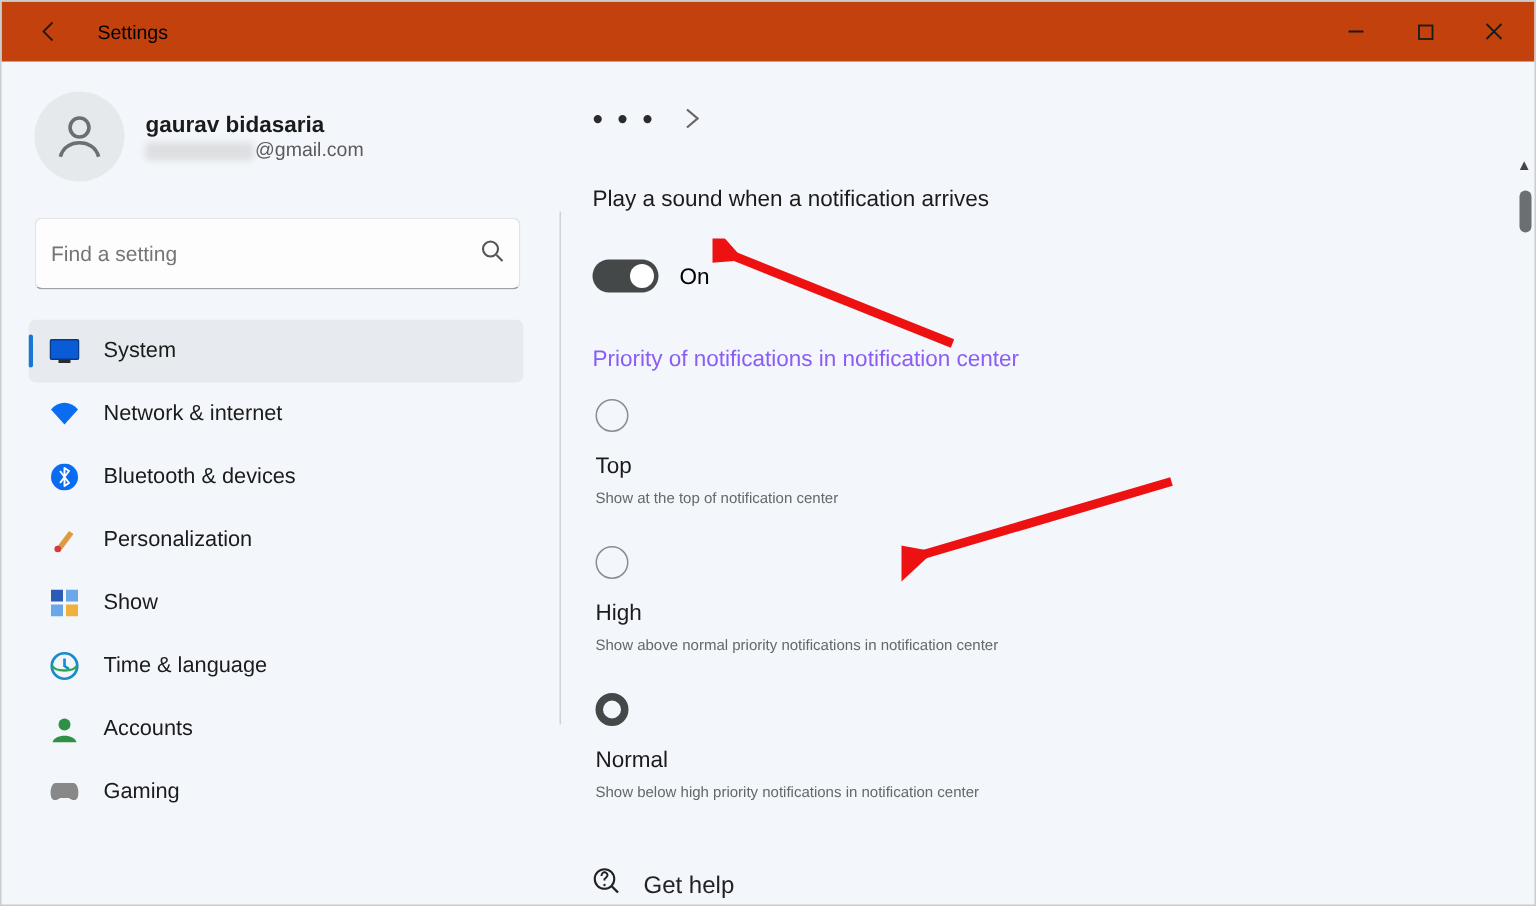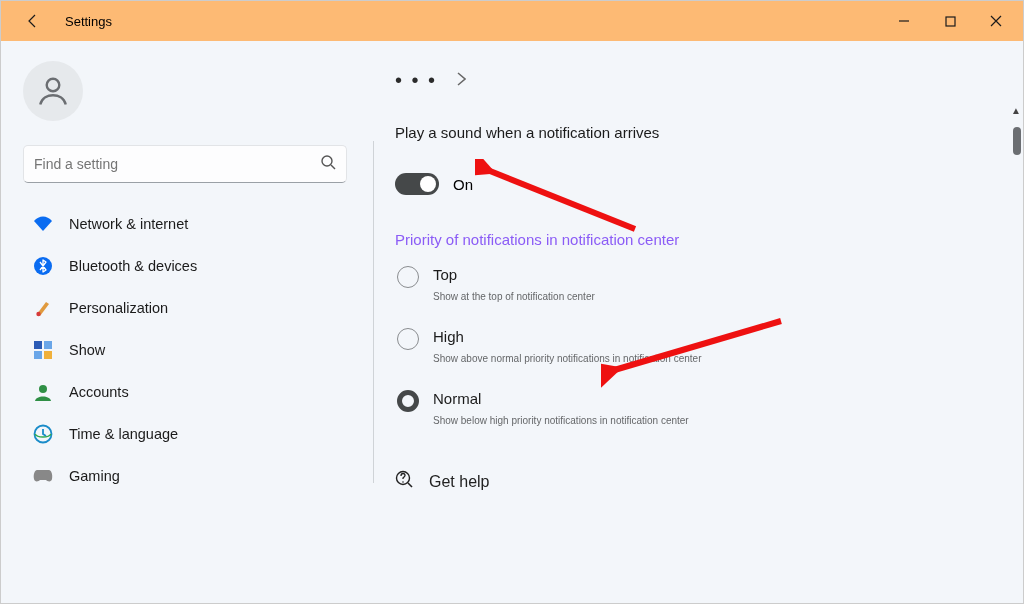--- a/index.html
+++ b/index.html
@@ -10,21 +10,21 @@
     height: 604px;
     overflow: hidden;
     position: relative;
     border: 1px solid #ccc;
   }
   .titlebar {
     height: 40px;
     display: flex;
     align-items: center;
     padding: 0 4px 0 18px;
-    background: #fdba74;
+    background: #c2410c;
   }
   .titlebar .back {
     width: 28px; height: 28px;
     display: flex; align-items: center; justify-content: center;
     cursor: pointer;
     border-radius: 4px;
   }
   .titlebar .title {
     margin-left: 18px;
     font-size: 13px;
@@ -65,21 +65,21 @@
     width: 72px; height: 12px;
     background: #dcdee0;
     filter: blur(2px);
     border-radius: 3px;
     vertical-align: middle;
     margin-right:1px;
   }
   .searchbox {
     display: flex;
     align-items: center;
-    height: 38px;
+    height: 48px;
     background: #fdfdfe;
     border: 1px solid #e2e4e7;
     border-bottom: 1.5px solid #9aa0a6;
     border-radius: 5px;
     padding: 0 10px;
     margin: 6px 4px 20px 4px;
   }
   .searchbox input {
     flex: 1; border: none; outline: none;
     font-size: 14px; background: transparent;
@@ -167,21 +167,21 @@
     border-radius: 50%;
   }
   .toggle-text { font-size: 15px; }
 
   .section-header {
     font-size: 15px;
     color: #8b5cf6;
     margin-bottom: 18px;
   }
   .radio-group { display: flex; flex-direction: column; gap: 26px; margin-left: 2px; }
-  .radio-item { display: flex; gap: 14px; cursor: pointer; }
+  .radio-item { display: flex; gap: 14px; cursor: pointer; flex-direction: column; }
   .radio {
     width: 22px; height: 22px;
     border-radius: 50%;
     border: 1.5px solid #8a8d90;
     box-sizing: border-box;
     flex-shrink: 0;
     position: relative;
   }
   .radio.selected {
     border: 5px solid #454849;
@@ -256,35 +256,50 @@
 
 <div class="layout">
 
   <div class="sidebar">
     <div class="profile">
       <div class="avatar">
         <svg viewBox="0 0 24 24">
             <circle cx="12" cy="8" r="4.2" fill="none" stroke="#6b6e72" stroke-width="1.6"></circle>
             <path d="M3.5 21c1.2-4.5 5-6.2 8.5-6.2s7.3 1.7 8.5 6.2" fill="none" stroke="#6b6e72" stroke-width="1.6"></path>
           </svg>
+      </div>
+      <div class="profile-text">
+        <div class="name">gaurav bidasaria</div>
+        <div class="email">
+          <span class="blur"></span><span>@gmail.com</span>
+        </div>
       </div>
     </div>
 
     <div class="searchbox">
       <input type="text" placeholder="Find a setting" style="">
       <span class="sicon">
         <svg width="16" height="16" viewBox="0 0 16 16">
             <circle cx="7" cy="7" r="5" stroke="#555" stroke-width="1.4" fill="none"></circle>
             <line x1="11" y1="11" x2="15" y2="15" stroke="#555" stroke-width="1.4"></line>
           </svg>
       </span>
     </div>
 
     <div class="nav">
 
+      <div class="nav-item selected">
+        <span class="nav-icon">
+          <svg width="20" height="16" viewBox="0 0 20 16">
+              <rect x="0.5" y="0.5" width="19" height="13" rx="1" fill="#0a5bd6" stroke="#063a88"></rect>
+              <rect x="6" y="14" width="8" height="2" fill="#2b2b2b"></rect>
+            </svg>
+        </span>
+        <span>System</span>
+      </div>
 
       <div class="nav-item">
         <span class="nav-icon">
           <svg width="20" height="16" viewBox="0 0 20 16">
               <path d="M1 5 C6 -1 14 -1 19 5 L10 15 Z" fill="#0a6cf1"></path>
             </svg>
         </span>
         <span>Network &amp; internet</span>
       </div>
 
@@ -315,37 +330,37 @@
               <rect x="10" y="0" width="8" height="8" fill="#6aa6e8"></rect>
               <rect x="0" y="10" width="8" height="8" fill="#6aa6e8"></rect>
               <rect x="10" y="10" width="8" height="8" fill="#f0b13c"></rect>
             </svg>
         </span>
         <span>Show</span>
       </div>
 
       <div class="nav-item">
         <span class="nav-icon">
-          <svg width="18" height="18" viewBox="0 0 18 18">
-              <circle cx="9" cy="6" r="4" fill="#2f8f45"></circle>
-              <path d="M1 18 C2 12 16 12 17 18 Z" fill="#2f8f45"></path>
-            </svg>
-        </span>
-        <span>Accounts</span>
-      </div>
-
-      <div class="nav-item">
-        <span class="nav-icon">
           <svg width="20" height="20" viewBox="0 0 20 20">
               <circle cx="10" cy="10" r="8.5" fill="none" stroke="#1a8cc9" stroke-width="1.8"></circle>
               <path d="M10 5v5l3 2" stroke="#1a8cc9" stroke-width="1.8" fill="none"></path>
               <path d="M2 10 C4 14 16 14 18 10" stroke="#2fa84f" stroke-width="1.6" fill="none"></path>
             </svg>
         </span>
         <span>Time &amp; language</span>
+      </div>
+
+      <div class="nav-item">
+        <span class="nav-icon">
+          <svg width="18" height="18" viewBox="0 0 18 18">
+              <circle cx="9" cy="6" r="4" fill="#2f8f45"></circle>
+              <path d="M1 18 C2 12 16 12 17 18 Z" fill="#2f8f45"></path>
+            </svg>
+        </span>
+        <span>Accounts</span>
       </div>
 
       <div class="nav-item">
         <span class="nav-icon">
           <svg width="20" height="14" viewBox="0 0 20 14">
               <path d="M4 1h12c2 0 4 4 3 9-1 4-5 2-6 1H7c-1 1-5 3-6-1C0 5 2 1 4 1z" fill="#888"></path>
             </svg>
         </span>
         <span>Gaming</span>
       </div>

